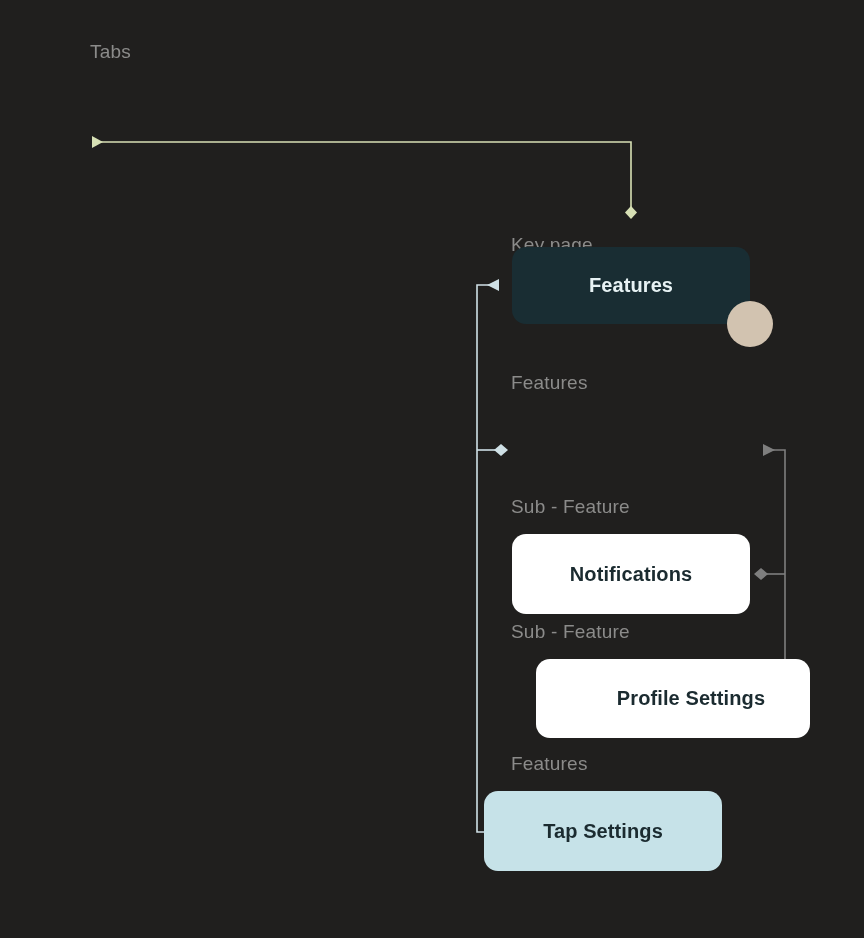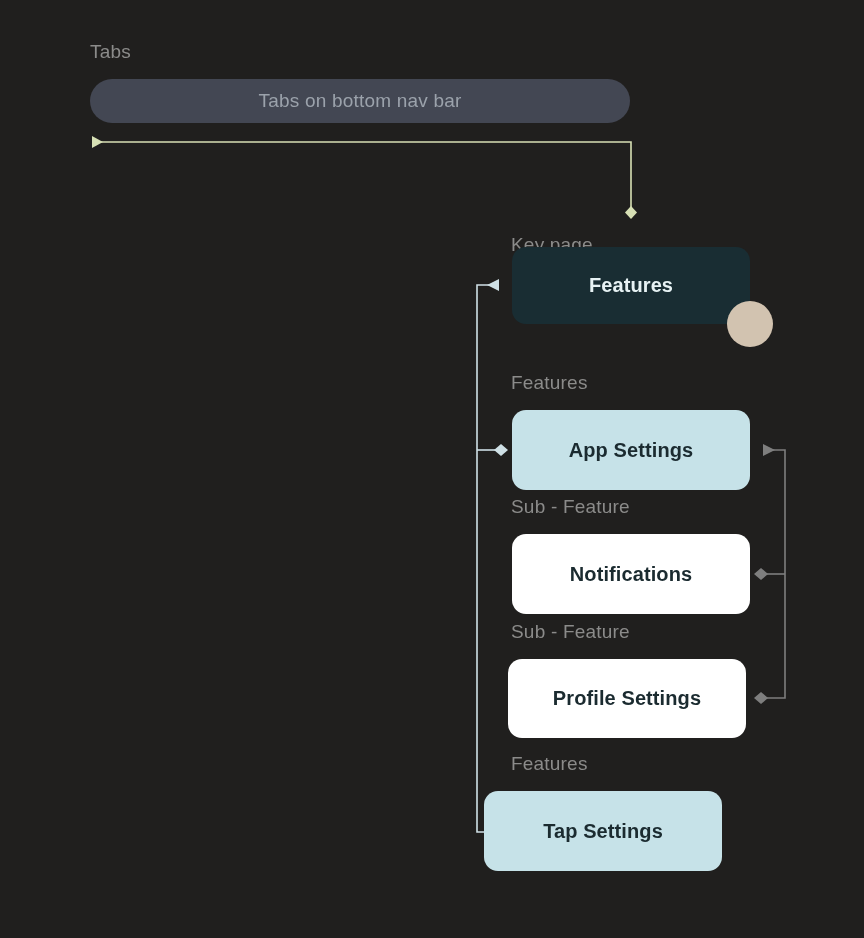--- a/index.html
+++ b/index.html
@@ -116,37 +116,35 @@
       <path d="M 765 450 L 785 450 L 785 698 L 765 698" fill="none" stroke="#7e7e7e" stroke-width="1.6"></path>
       <path d="M 785 574 L 765 574" fill="none" stroke="#7e7e7e" stroke-width="1.6"></path>
       <polygon points="763,444 763,456 775,450" fill="#7e7e7e"></polygon>
       <polygon points="761,568 768,574 761,580 754,574" fill="#7e7e7e"></polygon>
       <polygon points="761,692 768,698 761,704 754,698" fill="#7e7e7e"></polygon>
     </g>
   </svg>
 
   <div class="group-label" style="left:90px; top:41px;">Tabs</div>
 
-  <div class="pill" style="left:90px; top:79px; width:540px; height:44px;">Tabs on bottom nav bar</div>
 
   <div class="group-label" style="left:511px; top:207px;margin-top:27px;">Key page</div>
 
   <div class="node key-page" style="left:512px; top:247px; width:238px; height:77px;">Features</div>
 
   <div class="avatar-circle" style="left:727px; top:301px; width:46px; height:46px;"></div>
 
   <div class="group-label" style="left:511px; top:372px;">Features</div>
 
-  <div class="node blue" style="left:512px; top:410px; width:238px; height:80px;">App Settings</div>
 
   <div class="group-label" style="left:511px; top:496px;">Sub - Feature</div>
 
   <div class="node green" style="left:512px; top:534px; width:238px; height:80px;">Notifications</div>
 
   <div class="group-label" style="left:511px; top:621px;">Sub - Feature</div>
 
-  <div class="node green" style="left:508px; top:659px; width:238px; height:79px;">Profile Settings</div>
+  <div class="node green" style="left:536px; top:659px; width:238px; height:79px;padding-left:36px;">Profile Settings</div>
 
   <div class="group-label" style="left:511px; top:753px;">Features</div>
 
   <div class="node blue" style="left:484px; top:791px; width:238px; height:80px;">Tap Settings</div>
 
 </div>
 
 </body></html>

